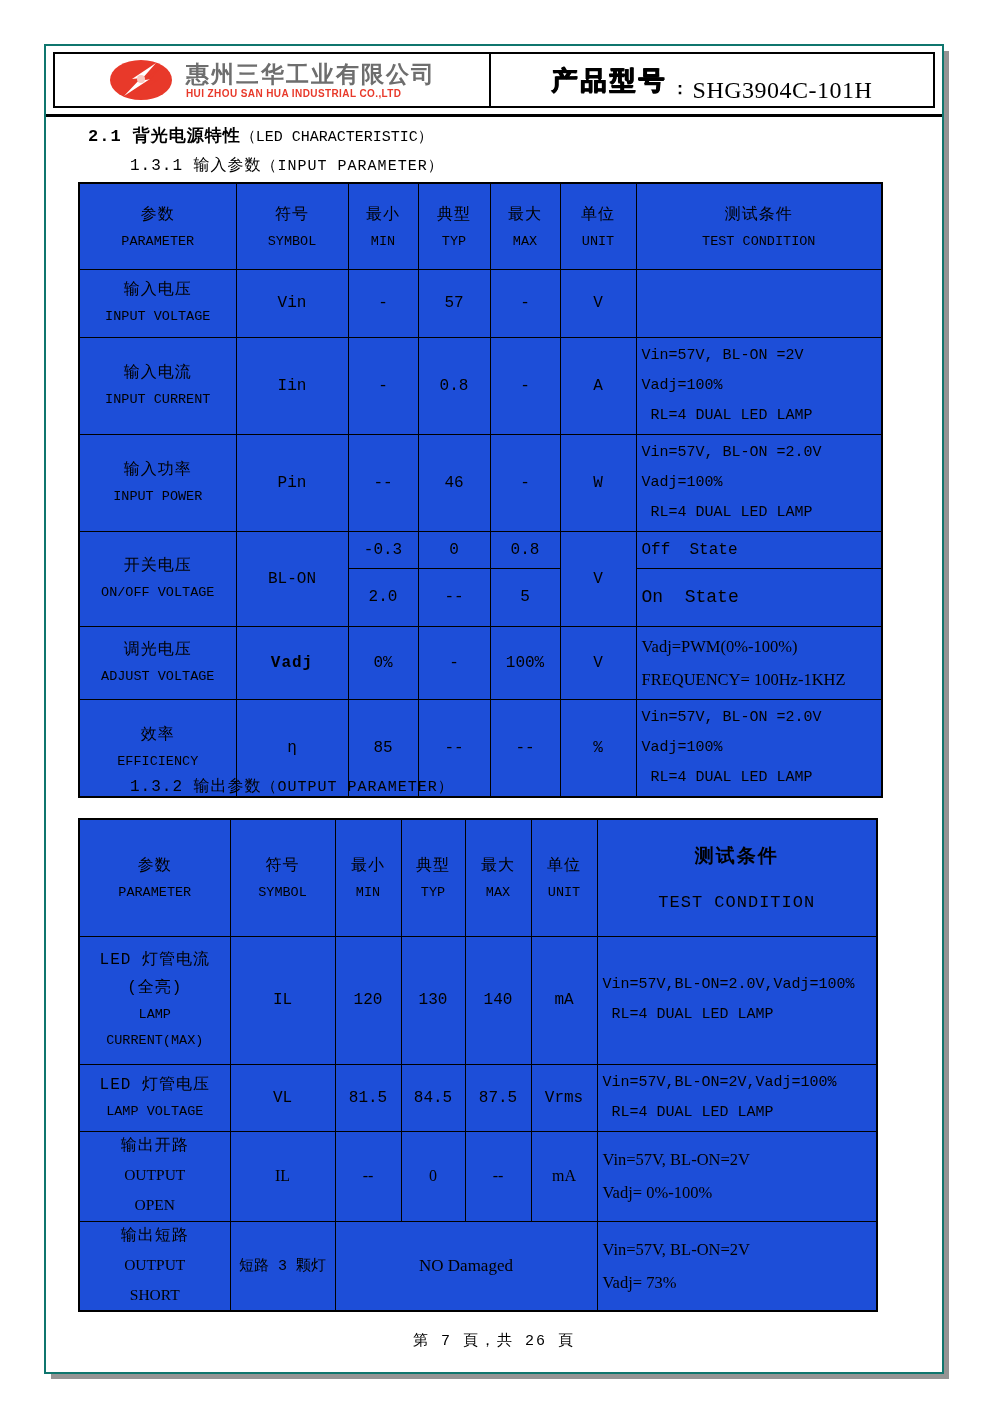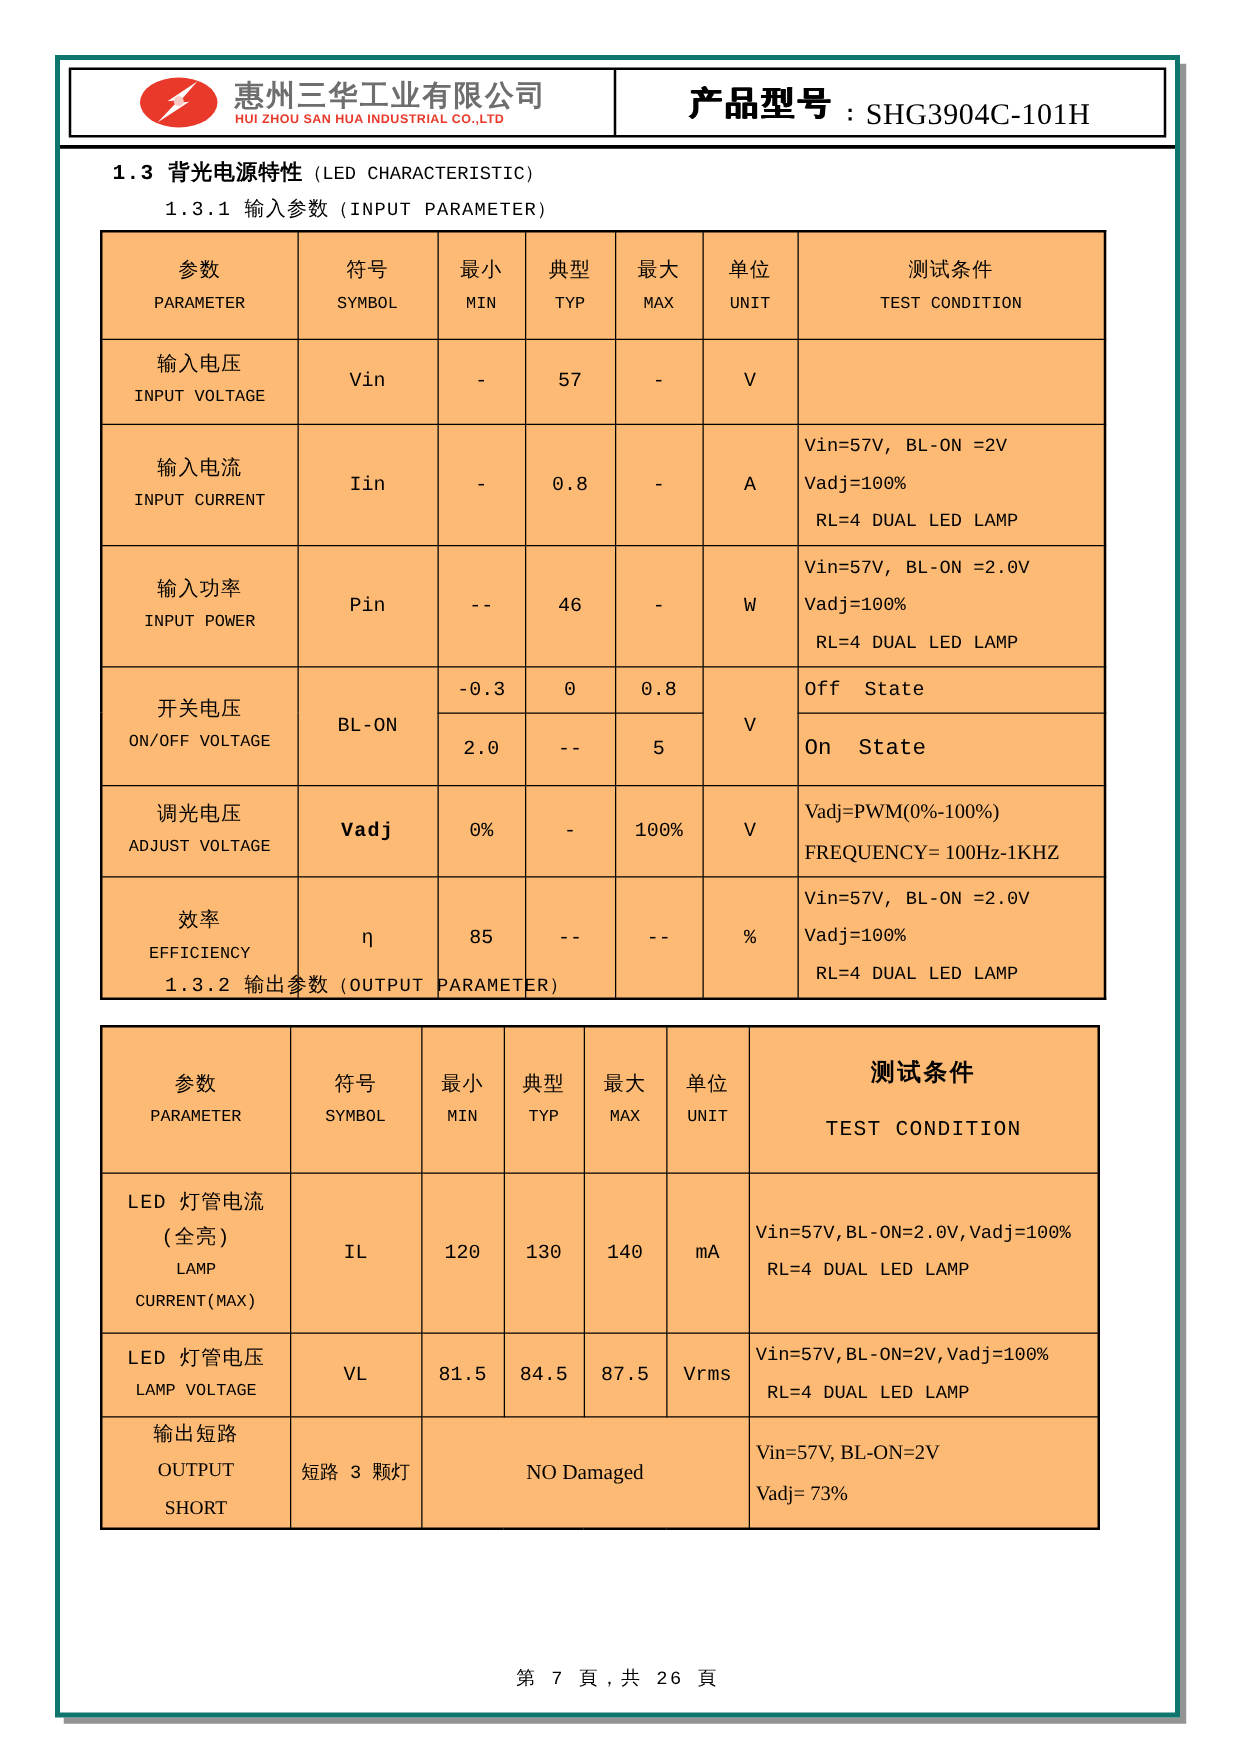--- a/index.html
+++ b/index.html
@@ -2,21 +2,21 @@
 <html><head>
 <meta charset="utf-8">
 <style>
   * { margin:0; padding:0; box-sizing:border-box; }
   body {
     width:993px; height:1404px; background:#ffffff; position:relative;
     font-family:"Liberation Mono","DejaVu Sans Mono",monospace; color:#000;
   }
   .frame {
     position:absolute; left:44px; top:44px; width:900px; height:1330px;
-    border:4px solid #0f766e; background:#fff;
+    border:2px solid #0f766e; background:#fff;
     box-shadow:6px 6px 0 -1px #949494;
   }
   
   .header-box {
     position:absolute; left:7px; top:6px; right:7px; height:56px;
     border:2px solid #000; display:flex; background:#fff;
   }
   .hleft {
     width:436px; border-right:2px solid #000;
     display:flex; align-items:center; justify-content:center; gap:12px;
@@ -41,21 +41,21 @@
   .header-rule { position:absolute; left:0; right:0; top:68px; border-top:3px solid #000; }
   
   .h1 { position:absolute; left:42px; top:78px; font-size:17px; }
   .h1 .hcn { font-weight:bold; letter-spacing:1px; }
   .h1 .hen { font-weight:normal; font-size:15px; }
   .h2 { position:absolute; font-size:16px; letter-spacing:1px;text-align:right; }
   .h2-131 { left:84px; top:109px; }
   .h2-132 { left:84px; top:730px; }
   .h2 .hen { font-size:15px; }
   
-  table.t { position:absolute; border-collapse:collapse; table-layout:fixed; border:2px solid #000; background:#fdba74; }
+  table.t { position:absolute; border-collapse:collapse; table-layout:fixed; border:2px solid #000; background:#1d4ed8; }
   .t1 { left:32px; top:136px; width:803px; }
   .t2 { left:32px; top:772px; width:798px; }
   .t th, .t td { border:1px solid #000; padding:0; vertical-align:middle; }
   .t th { font-weight:normal; text-align:center; }
   .th-cn { display:block; font-size:16px; letter-spacing:1px; }
   .th-en { display:block; font-size:13.5px; margin-top:9px; }
   .t2 .th-cond .th-cn { font-size:19px; font-weight:bold; letter-spacing:2px; }
   .t2 .th-cond .th-en { font-size:17px; margin-top:24px; letter-spacing:1px; }
   td.param { text-align:center; }
   .p-cn { display:block; font-size:16px; letter-spacing:1px; line-height:28px; }
@@ -91,21 +91,21 @@
     </div>
     <div class="hright">
       <span class="model-label">产品型号</span>
       <span class="model-colon">：</span>
       <span class="model-value">SHG3904C-101H</span>
     </div>
   </div>
   <div class="header-rule"></div>
 
   <div class="h1">
-    <span class="hcn">1.3 背光电源特性</span><span class="hen">（LED CHARACTERISTIC）</span>
+    <span class="hcn">2.1 背光电源特性</span><span class="hen">（LED CHARACTERISTIC）</span>
   </div>
   <div class="h2 h2-131">
     <span class="hcn">1.3.1 输入参数</span><span class="hen">（INPUT PARAMETER）</span>
   </div>
 
   <table class="t t1">
     <colgroup>
       <col style="width:157px">
         <col style="width:112px">
         <col style="width:70px">
@@ -319,20 +319,36 @@
         <td class="c">VL</td>
         <td class="c">81.5</td>
         <td class="c">84.5</td>
         <td class="c">87.5</td>
         <td class="c">Vrms</td>
         <td class="cond">
           <span class="cl">Vin=57V,BL-ON=2V,Vadj=100%</span>
           <span class="cl"> RL=4 DUAL LED LAMP</span>
         </td>
       </tr>
+      <tr style="height:90px">
+        <td class="param">
+          <span class="p-cn">输出开路</span>
+          <span class="p-ser" style="display:block">OUTPUT</span>
+          <span class="p-ser" style="display:block">OPEN</span>
+        </td>
+        <td class="c ser">IL</td>
+        <td class="c ser">--</td>
+        <td class="c ser">0</td>
+        <td class="c ser">--</td>
+        <td class="c ser">mA</td>
+        <td class="cond">
+          <span class="cl ser">Vin=57V, BL-ON=2V</span>
+          <span class="cl ser">Vadj= 0%-100%</span>
+        </td>
+      </tr>
       <tr style="height:86px">
         <td class="param">
           <span class="p-cn">输出短路</span>
           <span class="p-ser" style="display:block">OUTPUT</span>
           <span class="p-ser" style="display:block">SHORT</span>
         </td>
         <td class="c" style="font-size:15px">短路 3 颗灯</td>
         <td class="merged" colspan="4">NO Damaged</td>
         <td class="cond">
           <span class="cl ser">Vin=57V, BL-ON=2V</span>

